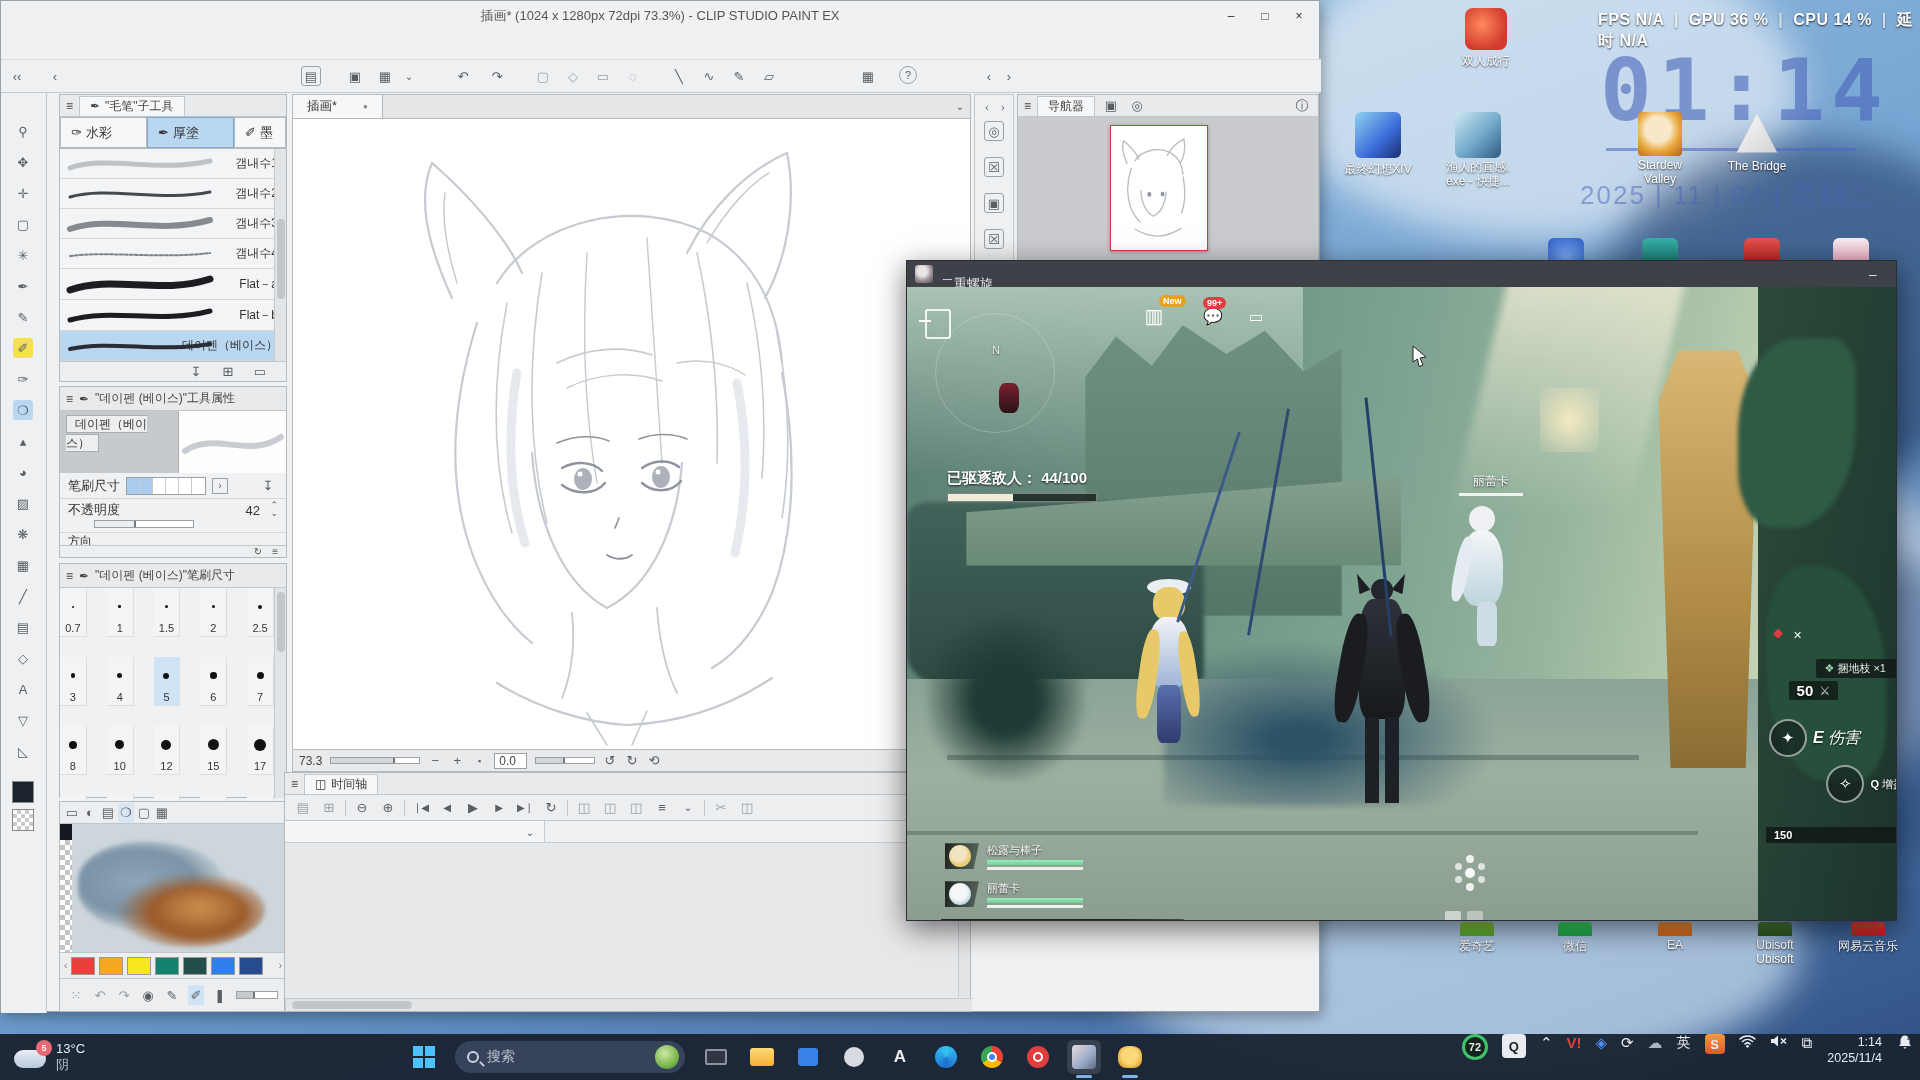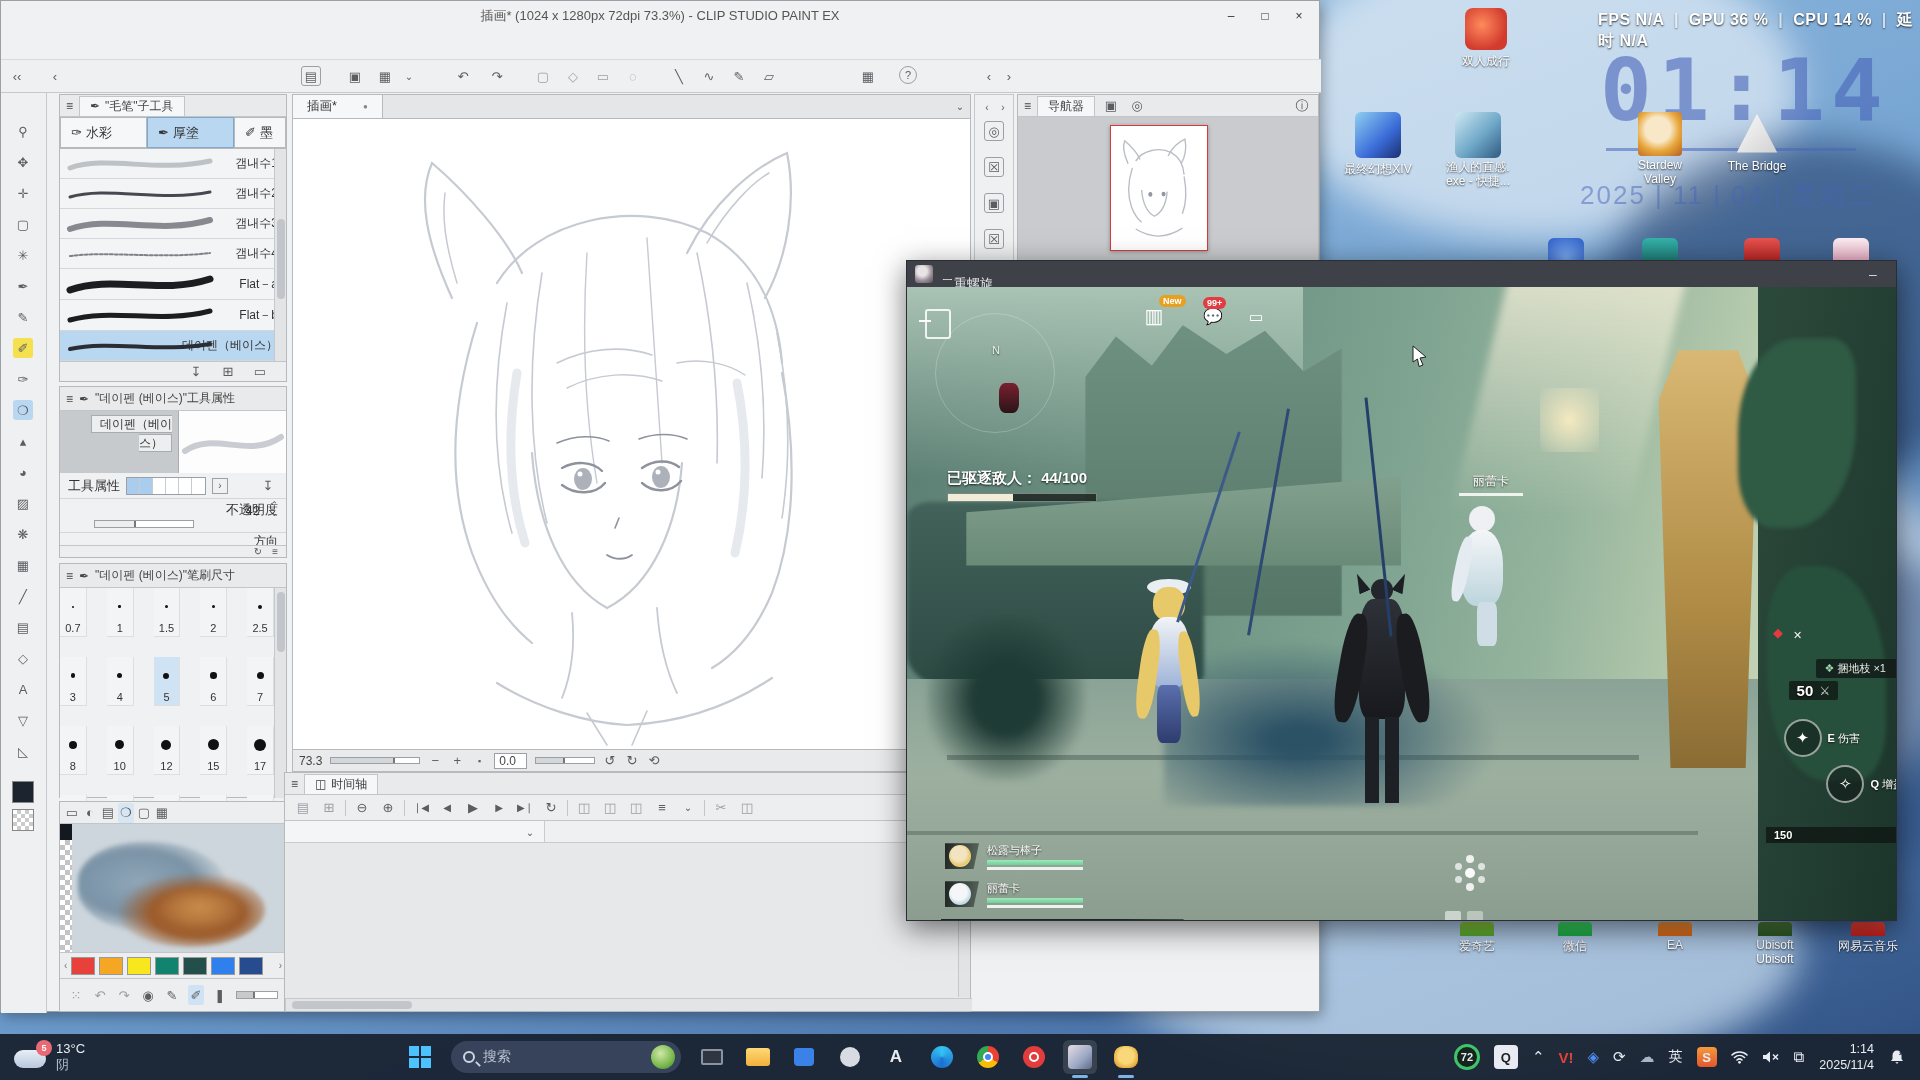--- a/index.html
+++ b/index.html
@@ -99,21 +99,21 @@
 </div>
 <div class="abs" style="left:1728px;top:922px;width:94px;text-align:center;">
   <div style="width:34px;height:14px;margin:0 auto;border-radius:4px 4px 0 0;background:linear-gradient(#4a7a3c,#2c5624);"></div>
   <div class="hudtxt" style="font-size:12px;margin-top:2px;line-height:1.2;"><span>Ubisoft</span><br><span>Ubisoft</span></div>
 </div>
 <div class="abs" style="left:1818px;top:922px;width:100px;text-align:center;">
   <div style="width:34px;height:14px;margin:0 auto;border-radius:4px 4px 0 0;background:linear-gradient(#ee4438,#c41e1e);"></div>
   <div class="hudtxt" style="font-size:12px;margin-top:2px;">网易云音乐</div>
 </div>
 
-<div class="abs" style="left:0;top:0;width:1320px;height:1012px;background:#f0f1f2;border:1px solid #9aa0a6;box-shadow:2px 4px 14px rgba(0,0,0,.35);text-align:right;">
+<div class="abs" style="left:0;top:0;width:1320px;height:1012px;background:#f0f1f2;border:1px solid #9aa0a6;box-shadow:2px 4px 14px rgba(0,0,0,.35);">
 
   <div class="abs" style="left:0;top:0;width:100%;height:30px;background:#f0f1f2;display:flex;align-items:center;justify-content:center;">
     <span style="font-size:13px;color:#555;">插画* (1024 x 1280px 72dpi 73.3%)  - CLIP STUDIO PAINT EX</span>
   </div>
   <div class="abs" style="right:6px;top:5px;display:flex;gap:6px;">
     <span class="winbtn">–</span>
     <span class="winbtn">□</span>
     <span class="winbtn">×</span>
   </div>
 
@@ -254,21 +254,21 @@
       <div style="flex:1;padding:3px 6px;">
         <span style="background:#eceeef;border:1px solid #a8acb0;font-size:12px;color:#333;padding:1px 8px;">데이펜（베이스）</span>
       </div>
       <div style="width:108px;background:#fdfdfd;border-left:1px solid #a8acb0;position:relative;">
         <svg width="108" height="60">
             <path d="M6,40 C35,20 70,48 102,26" stroke="#c9ccd2" stroke-width="6" fill="none" stroke-linecap="round"></path>
           </svg>
       </div>
     </div>
     <div style="height:26px;display:flex;align-items:center;padding:0 8px;border-bottom:1px solid #d4d6d8;font-size:13px;color:#333;gap:6px;">
-      <span>工具属性</span>
+      <span>笔刷尺寸</span>
       <span style="display:inline-flex;border:1px solid #9aa0a5;height:18px;">
         <i style="width:13px;background:#aacdee;border-right:1px solid #c8ccd0;"></i>
           <i style="width:13px;background:#aacdee;border-right:1px solid #c8ccd0;"></i>
           <i style="width:13px;background:#fff;border-right:1px solid #c8ccd0;"></i>
           <i style="width:13px;background:#fff;border-right:1px solid #c8ccd0;"></i>
           <i style="width:13px;background:#fff;border-right:1px solid #c8ccd0;"></i>
           <i style="width:13px;background:#fff;"></i>
       </span>
       <span class="gicon" style="border:1px solid #9aa0a5;width:16px;height:16px;font-size:10px;">›</span>
       <span class="gicon" style="margin-left:auto;">↧</span>
@@ -718,21 +718,21 @@
       <span style="width:16px;height:12px;background:rgba(255,255,255,.55);border-radius:2px;"></span>
       <span style="width:16px;height:12px;background:rgba(255,255,255,.4);border-radius:2px;"></span>
     </div>
 
     <div class="abs" style="right:58px;top:394px;background:rgba(14,18,17,.72);padding:1px 8px;border-radius:2px;display:flex;align-items:center;gap:6px;">
       <span class="hudtxt" style="font-size:15px;font-weight:bold;">50</span>
       <span style="color:#cfd4d2;font-size:12px;">⚔</span>
     </div>
     <div class="abs" style="right:36px;top:432px;display:flex;align-items:center;gap:6px;">
       <span style="width:38px;height:38px;border:2px solid rgba(255,255,255,.55);border-radius:50%;background:rgba(14,18,17,.5);display:inline-flex;align-items:center;justify-content:center;color:#fff;font-size:15px;">✦</span>
-      <span class="hudtxt" style="font-size:11px;"><b>E</b> <span>伤害</span></span>
+      <span class="hudtxt" style="font-size:16px;font-style:italic;"><b>E</b> <span>伤害</span></span>
     </div>
     <div class="abs" style="right:-8px;top:478px;display:flex;align-items:center;gap:6px;">
       <span style="width:38px;height:38px;border:2px solid rgba(255,255,255,.55);border-radius:50%;background:rgba(14,18,17,.5);display:inline-flex;align-items:center;justify-content:center;color:#fff;font-size:15px;">✧</span>
       <span class="hudtxt" style="font-size:11px;"><b>Q</b> <span>增益</span></span>
     </div>
     <div class="abs" style="right:0;top:540px;width:130px;height:16px;background:rgba(14,18,17,.72);display:flex;align-items:center;padding:0 8px;">
       <span class="hudtxt" style="font-size:11px;font-weight:bold;">150</span>
     </div>
   </div>
 </div>
@@ -799,21 +799,21 @@
   <div class="tbicon" style="background:rgba(255,255,255,.12);">
     <span style="width:24px;height:24px;border-radius:4px;background:linear-gradient(135deg,#e8dce4,#9aa8c4 60%,#5c6a88);display:inline-block;"></span>
     <i style="position:absolute;left:9px;bottom:-4px;width:16px;height:3px;border-radius:2px;background:#7fb3e8;"></i>
   </div>
   <div class="tbicon">
     <span style="width:24px;height:22px;border-radius:40% 40% 35% 35%;background:radial-gradient(circle at 50% 45%,#f8d878 45%,#e8a83c 75%,#b87820);display:inline-block;"></span>
     <i style="position:absolute;left:9px;bottom:-4px;width:16px;height:3px;border-radius:2px;background:#7fb3e8;"></i>
   </div>
   <div style="flex:1;"></div>
 
-  <div style="display:flex;align-items:center;height:100%;padding-right:8px;">
+  <div style="display:flex;align-items:flex-start;height:100%;">
     <span class="trayic" style="width:26px;height:26px;border-radius:50%;border:3px solid #3fc46a;font-size:11px;font-weight:bold;background:#15241c;">72</span>
     <span class="trayic" style="width:24px;height:24px;border-radius:4px;background:#e8ecf2;color:#222;font-weight:bold;font-size:13px;">Q</span>
     <span class="trayic">⌃</span>
     <span class="trayic" style="color:#e04438;font-weight:bold;">V!</span>
     <span class="trayic" style="color:#4f8df0;">◈</span>
     <span class="trayic">⟳</span>
     <span class="trayic" style="color:#aab4c2;">☁</span>
     <span class="trayic" style="font-size:14px;">英</span>
     <span class="trayic" style="width:20px;height:20px;border-radius:4px;background:linear-gradient(#f59a3c,#e2572c);font-weight:bold;font-size:13px;">S</span>
     <span class="trayic">

